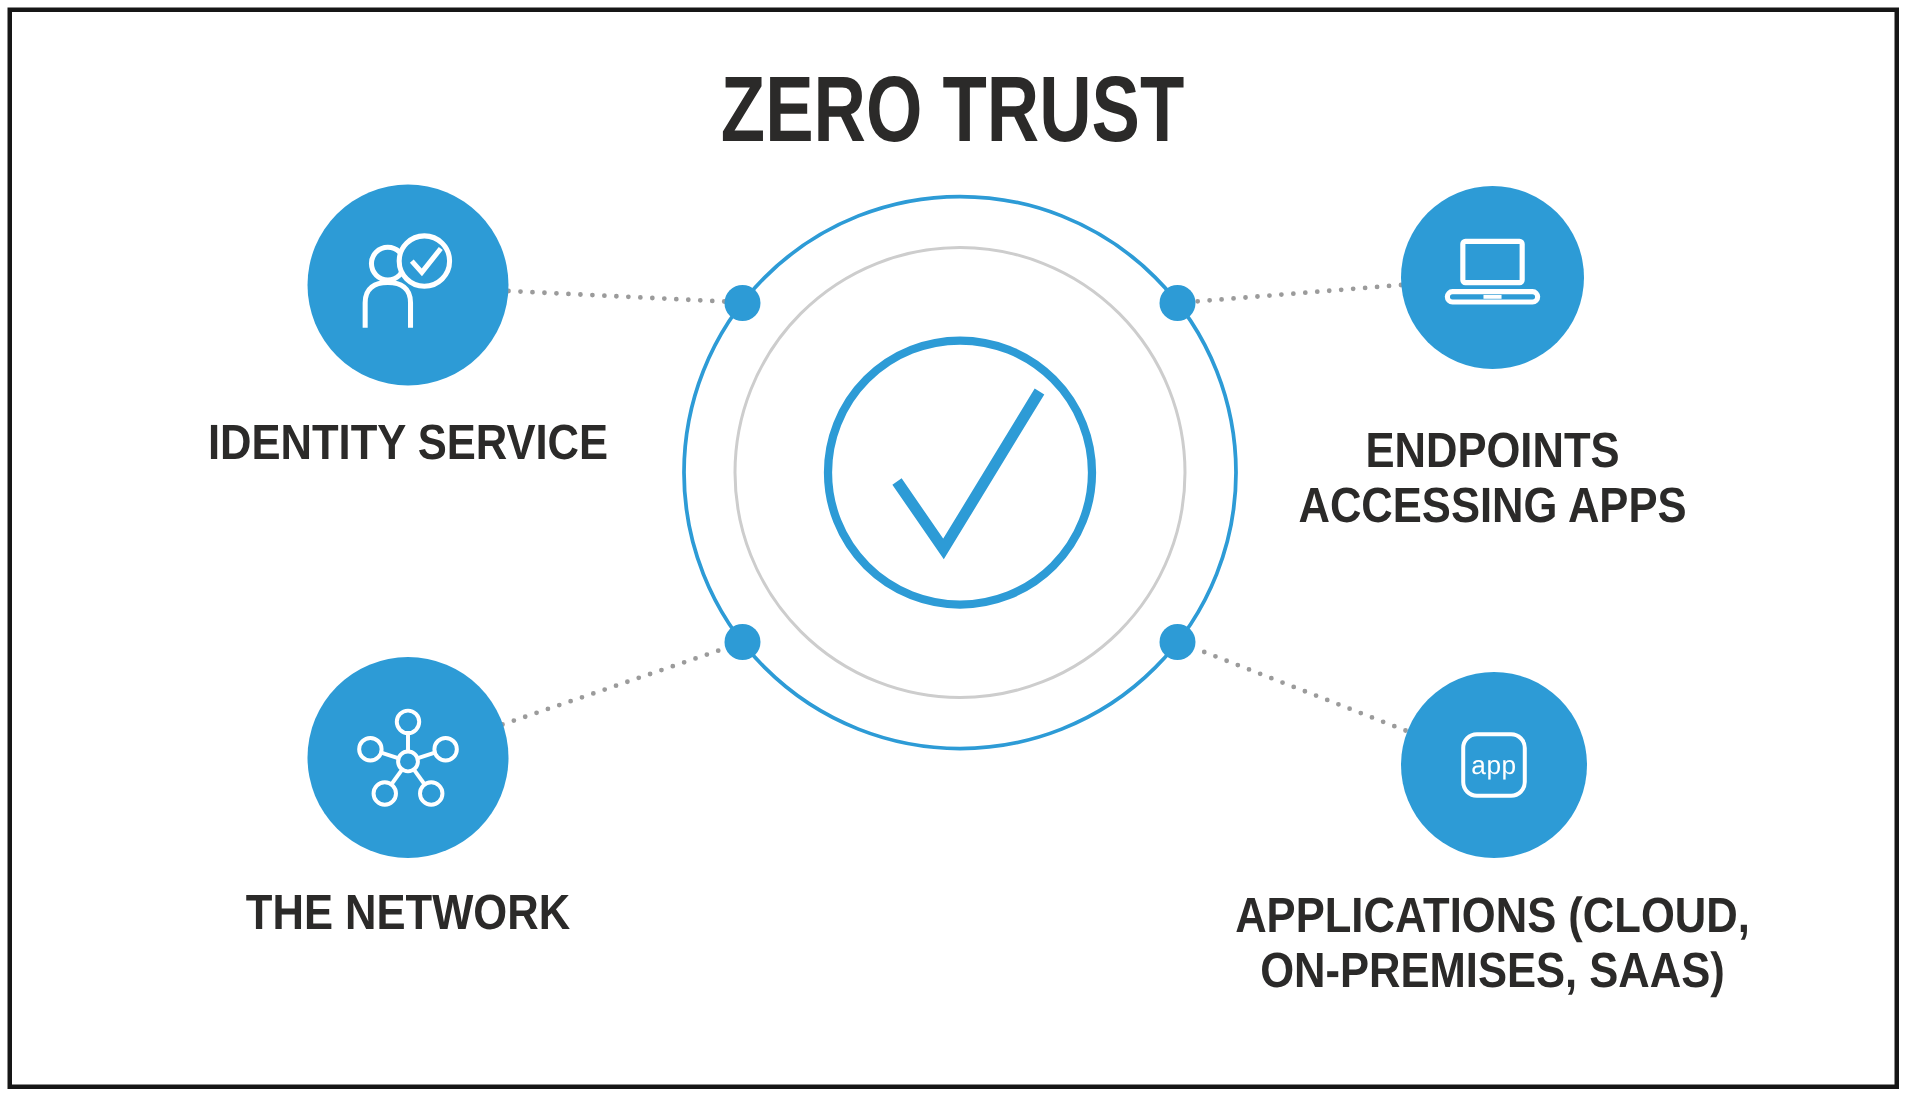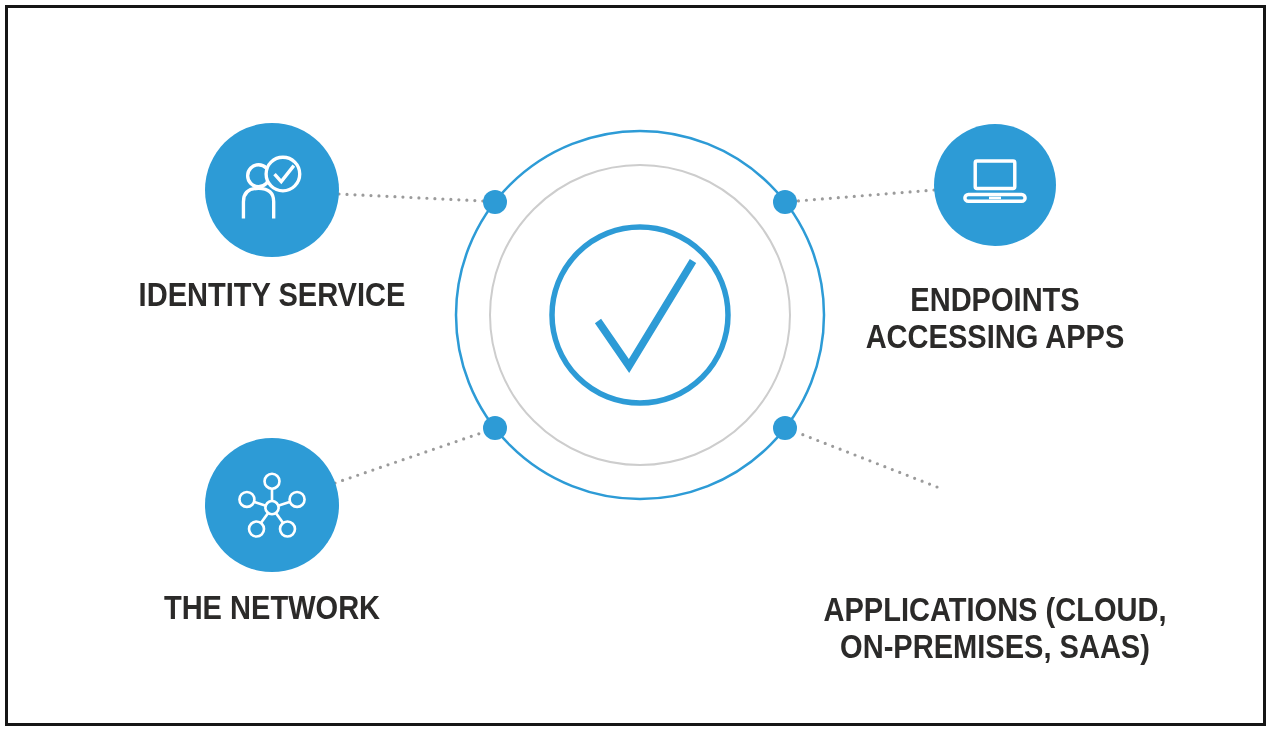--- a/index.html
+++ b/index.html
@@ -43,20 +43,23 @@
   .label-app       { left:795px; top:591px; }
 
   .appword { font-size:23px; font-weight:400; fill:#fff; letter-spacing:0.5px; }
 </style>
 </head>
 <body>
 
 <div class="canvas">
   <div class="frame"></div>
 
+  <h1 class="title">
+    <span>ZERO TRUST</span>
+  </h1>
 
   <svg class="connectors" viewBox="0 0 1271 731" aria-hidden="true">
     <path class="dotline" d="M339,194 L483,201"></path>
     <path class="dotline" d="M934,190 L797,201"></path>
     <path class="dotline" d="M335,483 L484,432"></path>
     <path class="dotline" d="M937,487 L796,432"></path>
   </svg>
 
   <svg class="hub" viewBox="0 0 380 380">
     <circle class="ring-outer" cx="190" cy="190" r="184"></circle>
@@ -105,17 +108,23 @@
       <circle class="fillblue" cx="78.5" cy="43.7" r="8.5" stroke-width="3"></circle>
       <circle class="fillblue" cx="32.4" cy="77.3" r="8.5" stroke-width="3"></circle>
       <circle class="fillblue" cx="67.6" cy="77.3" r="8.5" stroke-width="3"></circle>
       <circle class="fillblue" cx="50" cy="53" r="7.5" stroke-width="3"></circle>
     </svg>
   </div>
   <div class="label label-network">
     <div>THE NETWORK</div>
   </div>
 
+  <div class="node node-app">
+    <svg width="76" height="76" viewBox="0 0 100 100">
+      <rect class="st" x="23" y="23" width="54" height="54" rx="12" stroke-width="3.5"></rect>
+      <text class="appword" x="50" y="57.5" text-anchor="middle">app</text>
+    </svg>
+  </div>
   <div class="label label-app">
     <div>APPLICATIONS (CLOUD,</div>
     <div>ON-PREMISES, SAAS)</div>
   </div>
 </div>
 
 </body></html>

